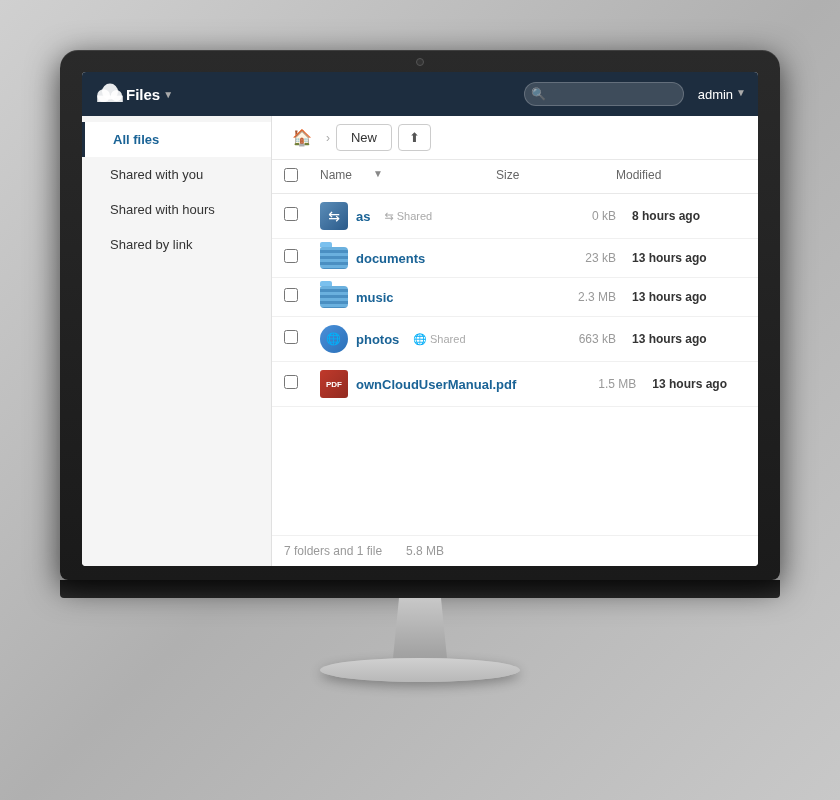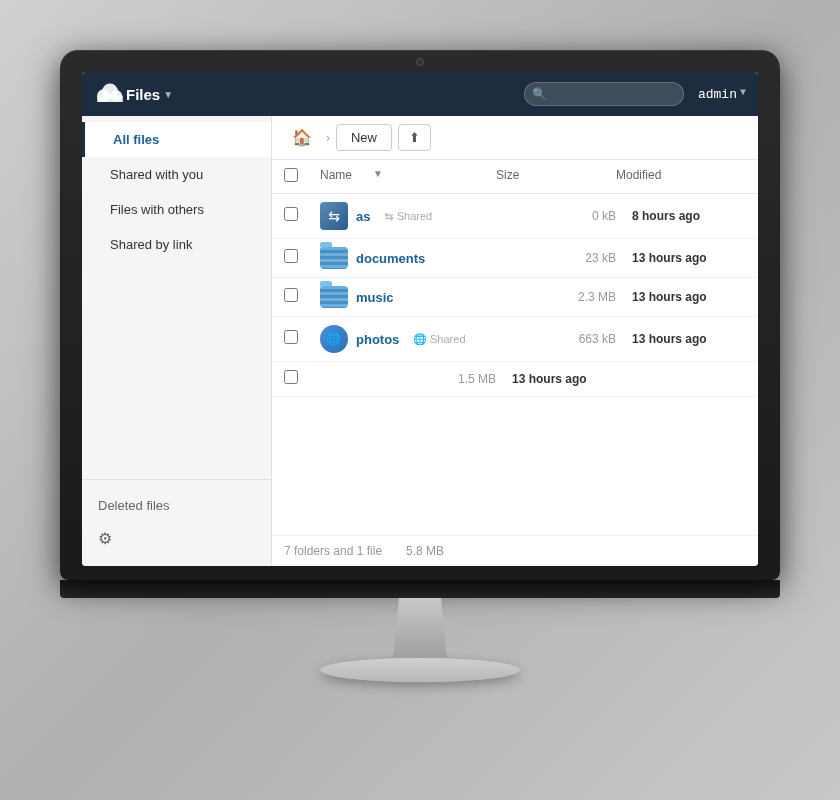--- a/index.html
+++ b/index.html
@@ -106,21 +106,20 @@
       font-size: 12px;
       pointer-events: none;
     }
 
     .admin-btn {
       color: #fff;
       font-size: 13px;
       cursor: pointer;
       display: flex;
       gap: 3px;
-      font-family: Liberation Mono, monospace;
     }
 
     .admin-caret { font-size: 10px; color: #aaa; }
 
     
     .main-area {
       display: flex;
       flex: 1;
       overflow: hidden;
     }
@@ -436,32 +435,24 @@
 
         <div class="sidebar">
           <div class="sidebar-nav">
             <div class="sidebar-item active">
               <span>All files</span>
             </div>
             <div class="sidebar-item">
               <span>Shared with you</span>
             </div>
             <div class="sidebar-item">
-              <span>Files with others</span>
+              <span>Shared with hours</span>
             </div>
             <div class="sidebar-item">
               <span>Shared by link</span>
-            </div>
-          </div>
-          <div class="sidebar-bottom">
-            <div class="sidebar-deleted">
-              <span>Deleted files</span>
-            </div>
-            <div class="sidebar-settings">
-              <span>⚙</span>
             </div>
           </div>
         </div>
 
         <div class="file-area">
 
           <div class="toolbar">
             <button class="home-btn">🏠</button>
             <span class="breadcrumb-sep">›</span>
             <button class="btn-new">New</button>
@@ -560,20 +551,24 @@
                 <span>663 kB</span>
               </div>
               <div class="file-modified">
                 <span>13 hours ago</span>
               </div>
             </div>
 
             <div class="file-row">
               <div>
                 <input type="checkbox" class="file-check" style="">
+              </div>
+              <div class="file-name-cell">
+                <div class="pdf-icon">PDF</div>
+                <span class="file-name">ownCloudUserManual.pdf</span>
               </div>
               <div class="file-size">
                 <span>1.5 MB</span>
               </div>
               <div class="file-modified">
                 <span>13 hours ago</span>
               </div>
             </div>
 
           </div>

